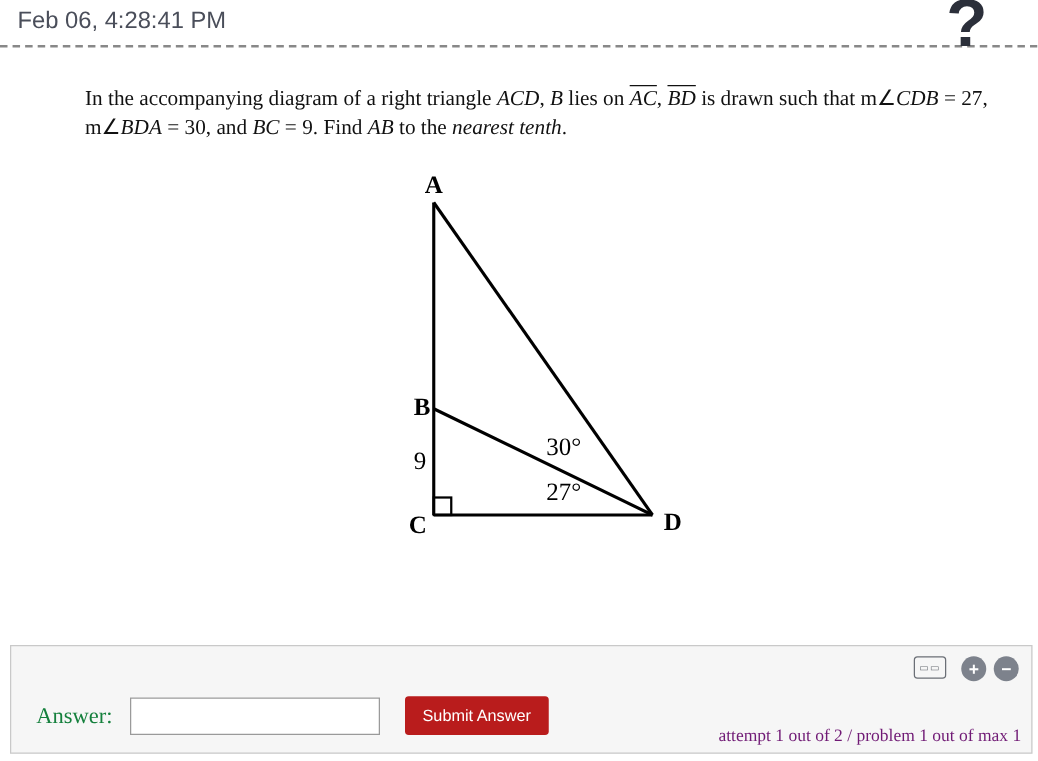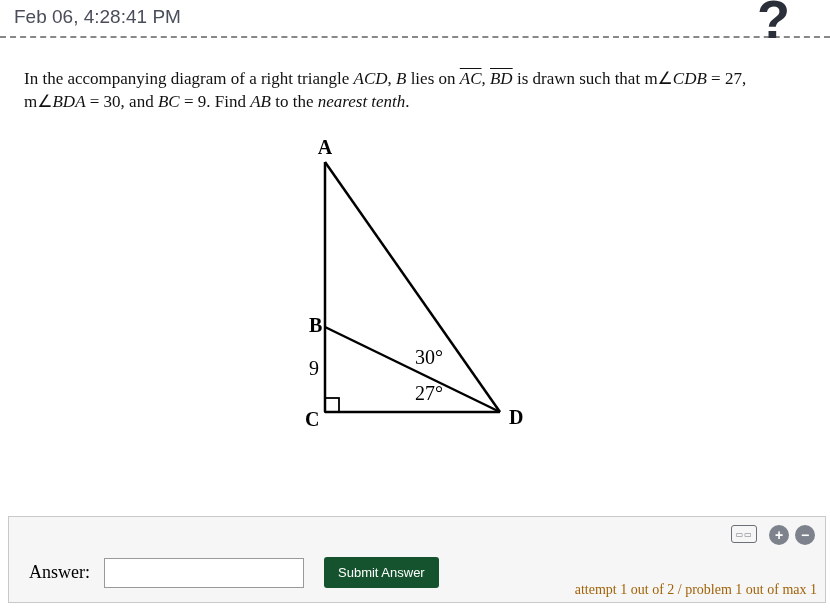--- a/index.html
+++ b/index.html
@@ -39,20 +39,21 @@
     color: #2b2f3a;
     line-height: 1;
   }
   .dash-sep {
     border: none;
     border-top: 2px dashed #888;
     margin: 8px 0 0 0;
   }
   .problem-area {
     padding: 30px 24px 10px 24px;
+    margin-left: 44px;
   }
   .prompt {
     font-family: 'Times New Roman', Times, serif;
     font-size: 17px;
     color: #111;
     line-height: 1.35;
   }
   .overline { text-decoration: overline; font-style: italic; }
   .ital { font-style: italic; }
   .diagram-wrap {
@@ -105,48 +106,48 @@
   }
   .answer-row {
     display: flex;
     align-items: center;
     gap: 14px;
     padding: 4px 6px 10px 10px;
   }
   .answer-label {
     font-family: 'Times New Roman', Times, serif;
     font-size: 18px;
-    color: #000000;
+    color: #15803d;
   }
   .answer-input {
     width: 200px;
     height: 30px;
     border: 1px solid #9a9a9a;
     background: #fff;
     font-size: 16px;
     padding: 2px 6px;
   }
   .submit-btn {
-    background: #14532d;
+    background: #b91c1c;
     color: #fff;
     border: none;
     border-radius: 3px;
     padding: 8px 14px;
     font-family: Arial, sans-serif;
     font-size: 13px;
     cursor: pointer;
     margin-left: 6px;
   }
   .attempt-text {
     position: absolute;
     right: 8px;
     bottom: 4px;
     font-family: Georgia, serif;
     font-size: 14px;
-    color: #a16207;
+    color: #701a75;
     margin-top: 32px;
   }
   svg text { font-family: 'Times New Roman', serif; }
 </style>
 </head>
 <body>
 
 <div class="header-row">
   <div class="timestamp">Feb 06, 4:28:41 PM</div>
   <div class="help-icon">?</div>

